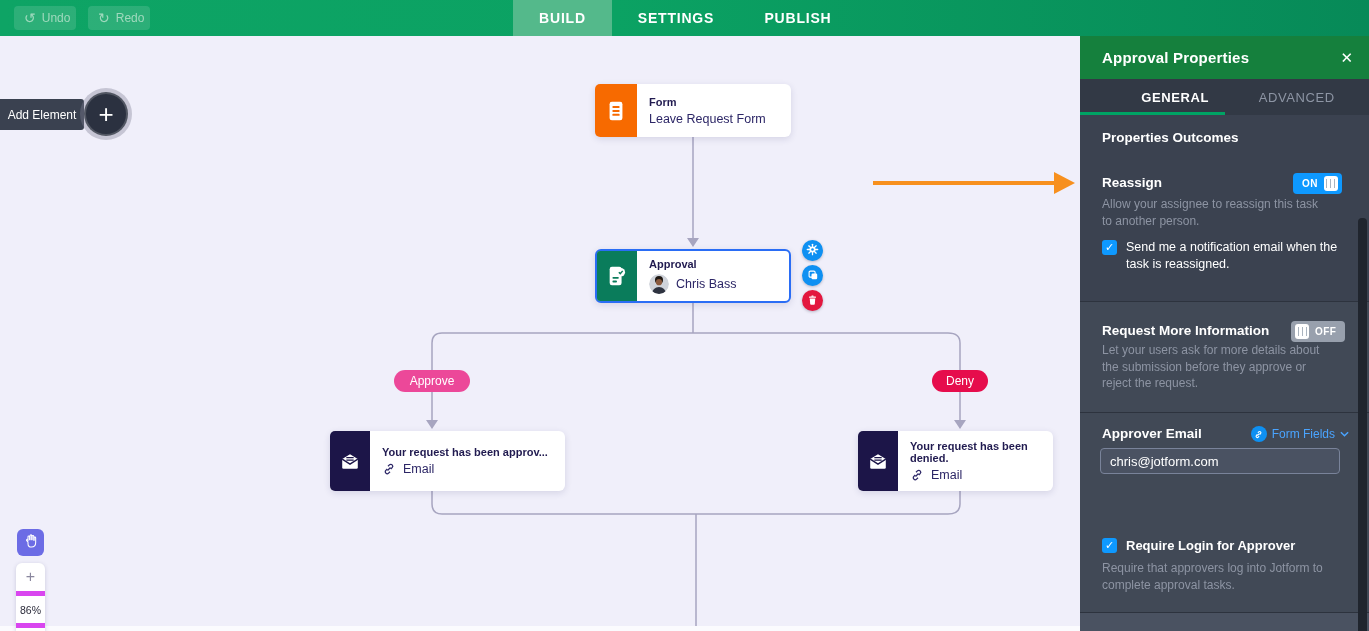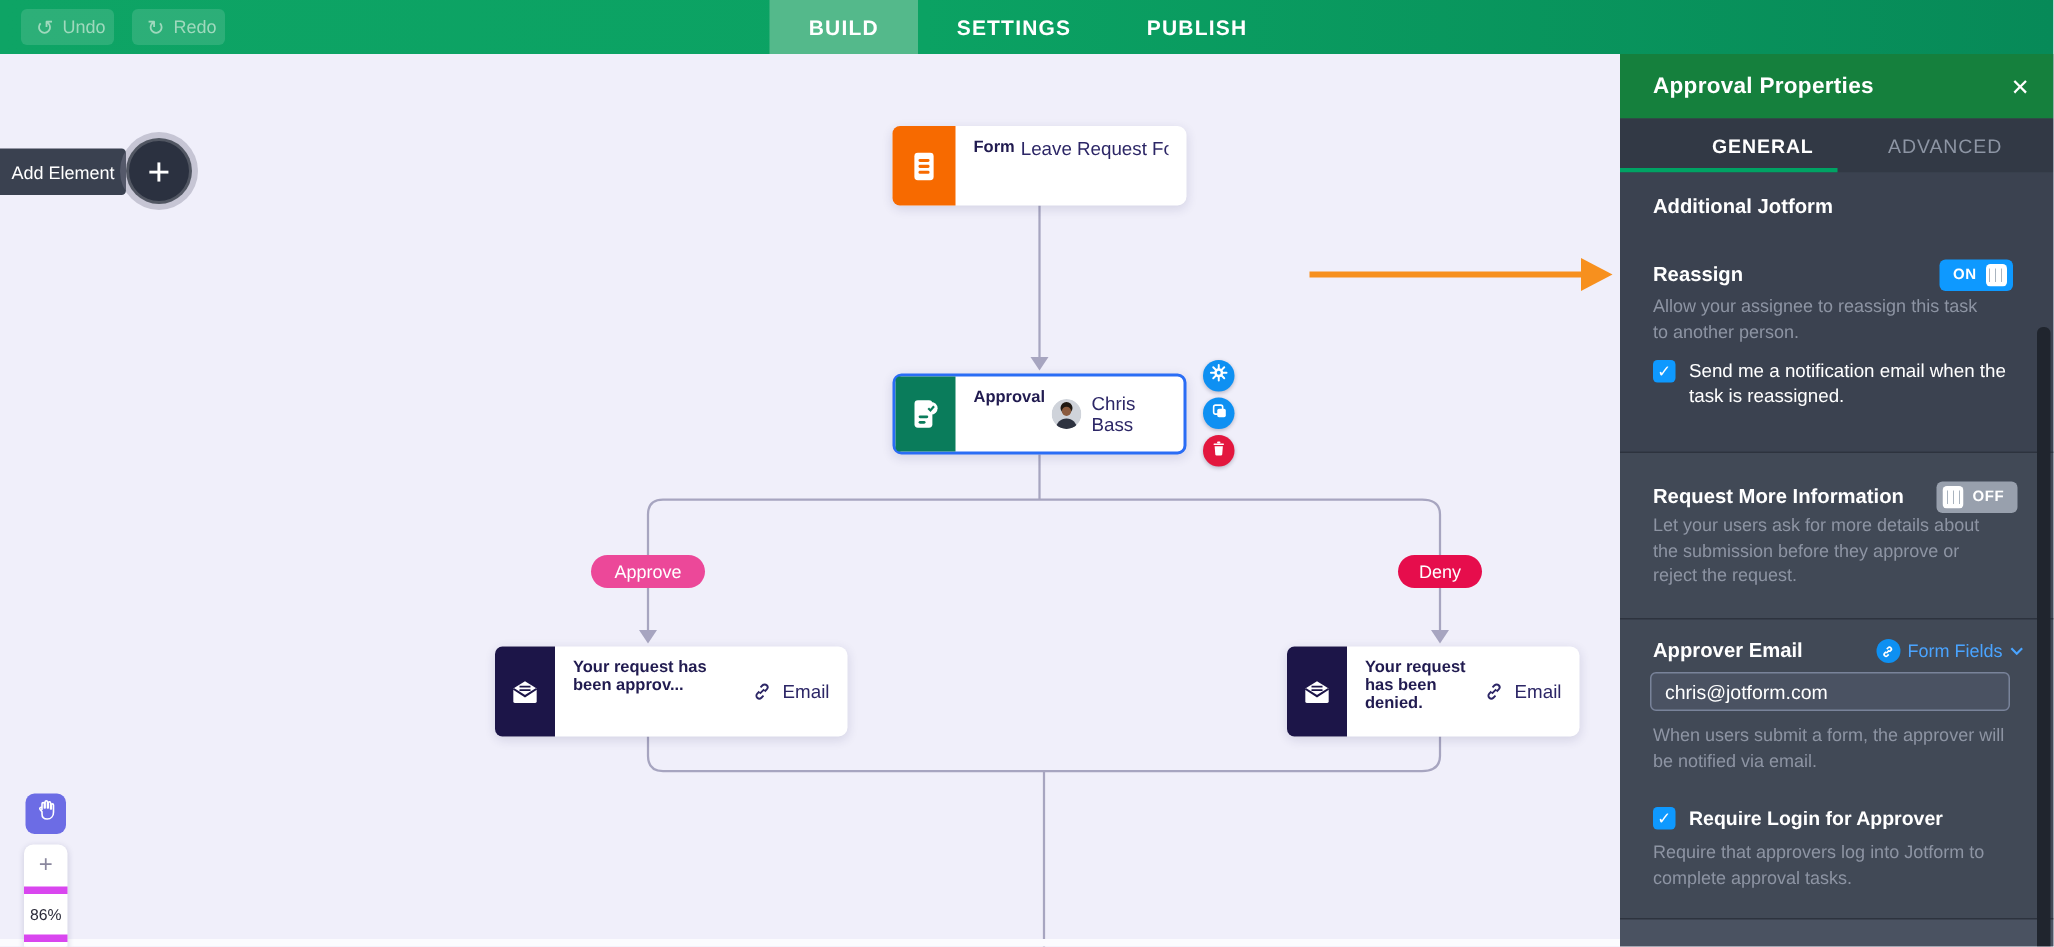--- a/index.html
+++ b/index.html
@@ -33,21 +33,21 @@
   #add-el-ring { left:80px; top:52px; width:52px; height:52px; border-radius:50%;
     background:rgba(130,128,150,.38); z-index:10; }
   #add-el-btn { left:4px; top:4px; width:44px; height:44px; border-radius:50%; background:#2b3140;
     border:2px solid rgba(255,255,255,.18); color:#fff; display:flex; align-items:center;
     justify-content:center; font-size:26px; font-weight:300; cursor:pointer; }
 
   
   .node { background:#fff; border-radius:6px; box-shadow:0 2px 7px rgba(45,40,100,.14);
     display:flex; z-index:10; }
   .node-icon { display:flex; align-items:center; justify-content:center; border-radius:5px 0 0 5px; flex:none; }
-  .node-body { padding:8px 12px 8px 12px; display:flex; justify-content:center; gap:4px; min-width:0; }
+  .node-body { padding:8px 12px 8px 12px; display:flex; flex-direction:column; justify-content:center; gap:4px; min-width:0; }
   .node-type { font-size:11px; font-weight:bold; color:#211b50; }
   .node-title { font-size:12.5px; color:#2c2666; white-space:nowrap; overflow:hidden; }
   .node-row { display:flex; align-items:center; gap:7px; font-size:12.5px; color:#2c2666; }
 
   #form-node { left:595px; top:48px; width:196px; height:53px; }
   #form-node .node-icon { width:42px; background:#f76a00; }
   #approval-node { left:595px; top:213px; width:196px; height:54px; border:2px solid #2a6df5; }
   #approval-node .node-icon { width:40px; background:#0a7c5b; border-radius:3px 0 0 3px; }
   .avatar { width:20px; height:20px; border-radius:50%; overflow:hidden; flex:none; }
 
@@ -333,21 +333,21 @@
   <div id="panel-tabs" class="abs">
     <div class="panel-tab active">GENERAL</div>
     <div class="panel-tab inactive">ADVANCED</div>
   </div>
 
   <div class="abs sec-bg1"></div>
   <div class="abs sec-bg2"></div>
   <div class="abs sec-bg3"></div>
   <div class="abs sec-bg4"></div>
 
-  <div id="ao-heading" class="abs p-heading">Additional Jotform</div>
+  <div id="ao-heading" class="abs p-heading">Properties Outcomes</div>
 
   <div id="reassign-label" class="abs p-heading">Reassign</div>
   <div id="reassign-toggle" class="abs toggle on">
     <span class="t-text">ON</span>
     <span class="knob"></span>
   </div>
   <div id="reassign-desc" class="abs p-desc">Allow your assignee to reassign this task to another person.</div>
 
   <div id="reassign-check-row" class="abs check-row">
     <div class="checkbox">✓</div>
@@ -369,21 +369,20 @@
         </svg>
     </span>
     <span>Form Fields</span>
     <span style="display:flex;">
       <svg width="9" height="6" viewBox="0 0 10 6">
           <path d="M1 1l4 4 4-4" stroke="#4aa4ff" stroke-width="1.6" fill="none"></path>
         </svg>
     </span>
   </div>
   <input id="approver-input" class="abs" value="chris@jotform.com" style="">
-  <div id="ae-desc" class="abs p-desc">When users submit a form, the approver will be notified via email.</div>
 
   <div id="rl-check-row" class="abs check-row">
     <div class="checkbox">✓</div>
     <div class="check-label bold">Require Login for Approver</div>
   </div>
   <div id="rl-desc" class="abs p-desc">Require that approvers log into Jotform to complete approval tasks.</div>
 </div>
 
 <div id="panel-scrollbar" class="abs"></div>
 

